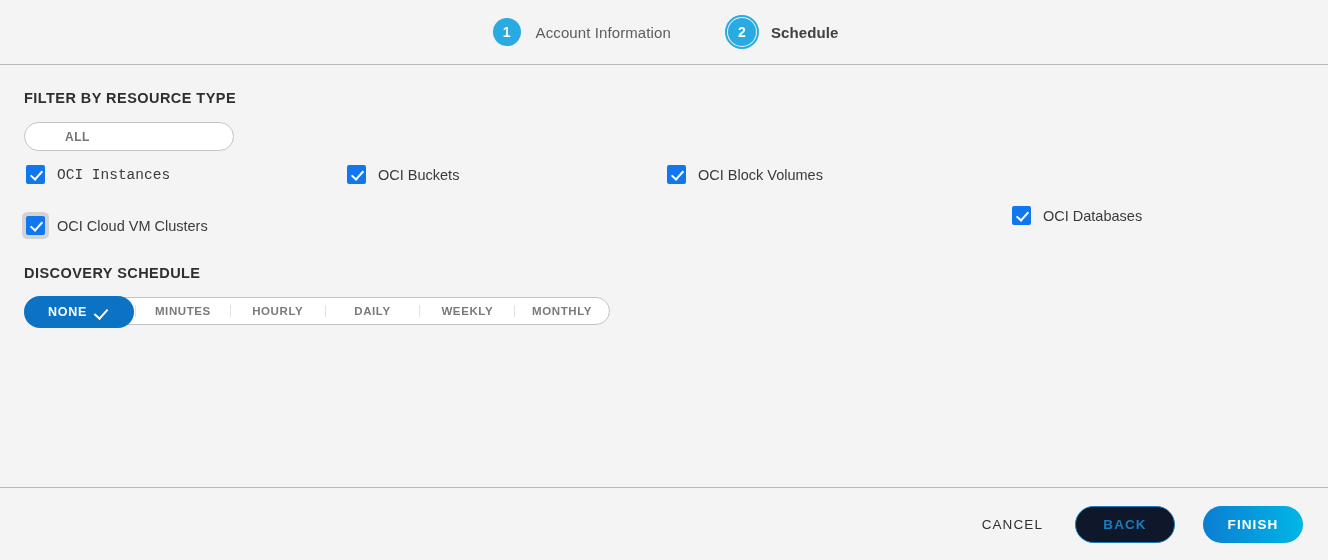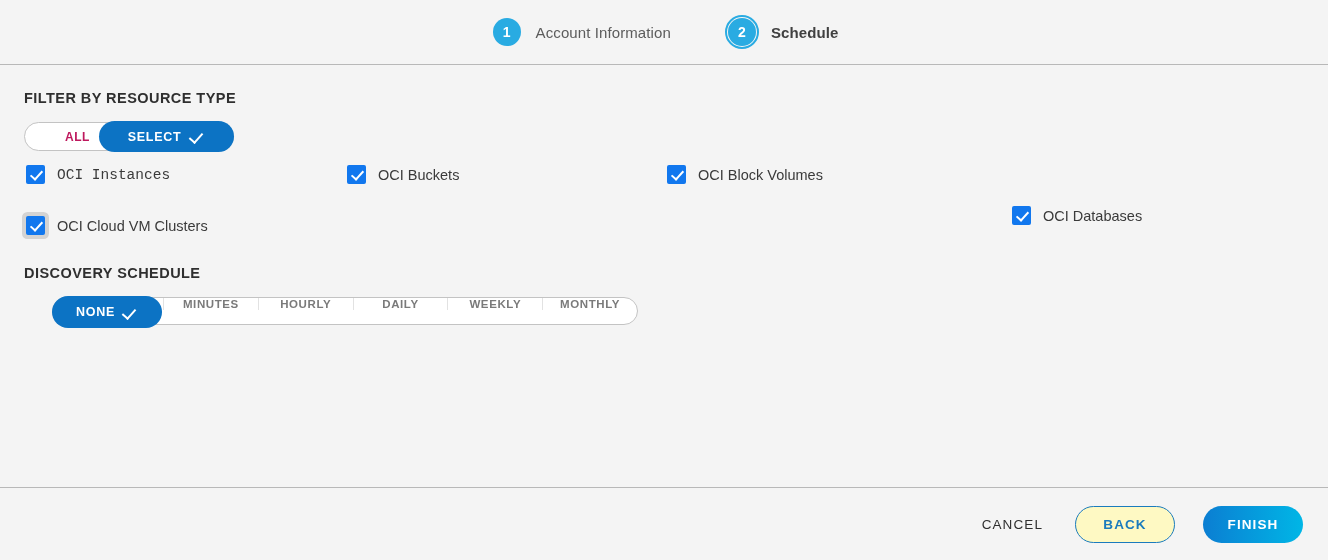--- a/index.html
+++ b/index.html
@@ -50,21 +50,21 @@
 
   
   .resource-toggle {
     position: absolute; left: 24px; top: 122px;
     height: 29px; width: 210px;
     background: #ffffff; border: 1px solid #c3c3c3; border-radius: 15px;
     display: flex; align-items: center;
   }
   .toggle-opt-all {
     flex: 0 0 105px; text-align: center;
-    font-size: 12px; font-weight: bold; color: #be185d; letter-spacing: 0.6px;
+    font-size: 12px; font-weight: bold; color: #737373; letter-spacing: 0.6px;
     cursor: pointer;
   }
   .toggle-opt-select {
     position: absolute; right: -1px; top: -2px;
     width: 135px; height: 31px;
     background: #0c73c4; border-radius: 16px;
     color: #ffffff; font-size: 12.5px; font-weight: bold; letter-spacing: 0.7px;
     display: flex; align-items: center; justify-content: center; gap: 10px;
     cursor: pointer;
   }
@@ -89,21 +89,21 @@
     border: solid #ffffff; border-width: 0 2.3px 2.3px 0;
     transform: rotate(42deg);
   }
   .cb-label { font-size: 14.5px; color: #3a3a3a; white-space: nowrap; }
 
   
   .schedule-toggle {
     position: absolute; left: 24px; top: 297px;
     height: 28px; width: 586px;
     background: #ffffff; border: 1px solid #c3c3c3; border-radius: 14px;
-    display: flex; align-items: flex-start; margin-left: 28px;
+    display: flex; align-items: center;
   }
   .sch-opt {
     flex: 1 1 0; display: flex; align-items: center; justify-content: center;
     font-size: 11.5px; font-weight: bold; color: #7a7a7a; letter-spacing: 0.6px;
     border-left: 1px solid #e2e2e2; cursor: pointer; position: relative;
   }
   .sch-opt:first-child { border-left: none; }
   .sch-opt.selected {
     position: absolute; left: -1px; top: -2px;
     width: 110px; height: 32px; flex: none;
@@ -122,21 +122,21 @@
     display: flex; align-items: center; justify-content: flex-end; gap: 28px;
     padding-right: 25px;
     padding-left: 48px;
   }
   .btn-cancel {
     background: none; border: none; cursor: pointer;
     font-family: inherit; font-size: 13.5px; font-weight: normal;
     color: #2f2f2f; letter-spacing: 1.1px; padding: 8px 4px;
   }
   .btn-back {
-    background: #fef9c3; border: 1.4px solid #1a7bbd; border-radius: 19px;
+    background: #0f172a; border: 1.4px solid #1a7bbd; border-radius: 19px;
     cursor: pointer; font-family: inherit;
     width: 100px; height: 37px;
     color: #1a7bbd; font-size: 13.5px; font-weight: bold; letter-spacing: 1.1px;
   }
   .btn-finish {
     border: none; border-radius: 19px; cursor: pointer; font-family: inherit;
     width: 100px; height: 37px;
     background: linear-gradient(90deg, #0b7ed2 0%, #00b6e6 100%);
     color: #ffffff; font-size: 13.5px; font-weight: bold; letter-spacing: 1.1px;
   }
@@ -161,24 +161,20 @@
       <span class="step-label">Schedule</span>
     </div>
   </div>
 
   <div class="divider-top"></div>
 
   <div class="section-title" id="filter-title">FILTER BY RESOURCE TYPE</div>
 
   <div class="resource-toggle">
     <div class="toggle-opt-all">ALL</div>
-    <div class="toggle-opt-select">
-      <span>SELECT</span>
-      <span class="check-glyph"></span>
-    </div>
   </div>
 
   <div class="cb-row" style="left:26px; top:165px;font-family:Liberation Mono, monospace;">
     <span class="cb-box"></span>
     <span class="cb-label">OCI Instances</span>
   </div>
 
   <div class="cb-row" style="left:347px; top:165px;">
     <span class="cb-box"></span>
     <span class="cb-label">OCI Buckets</span>

